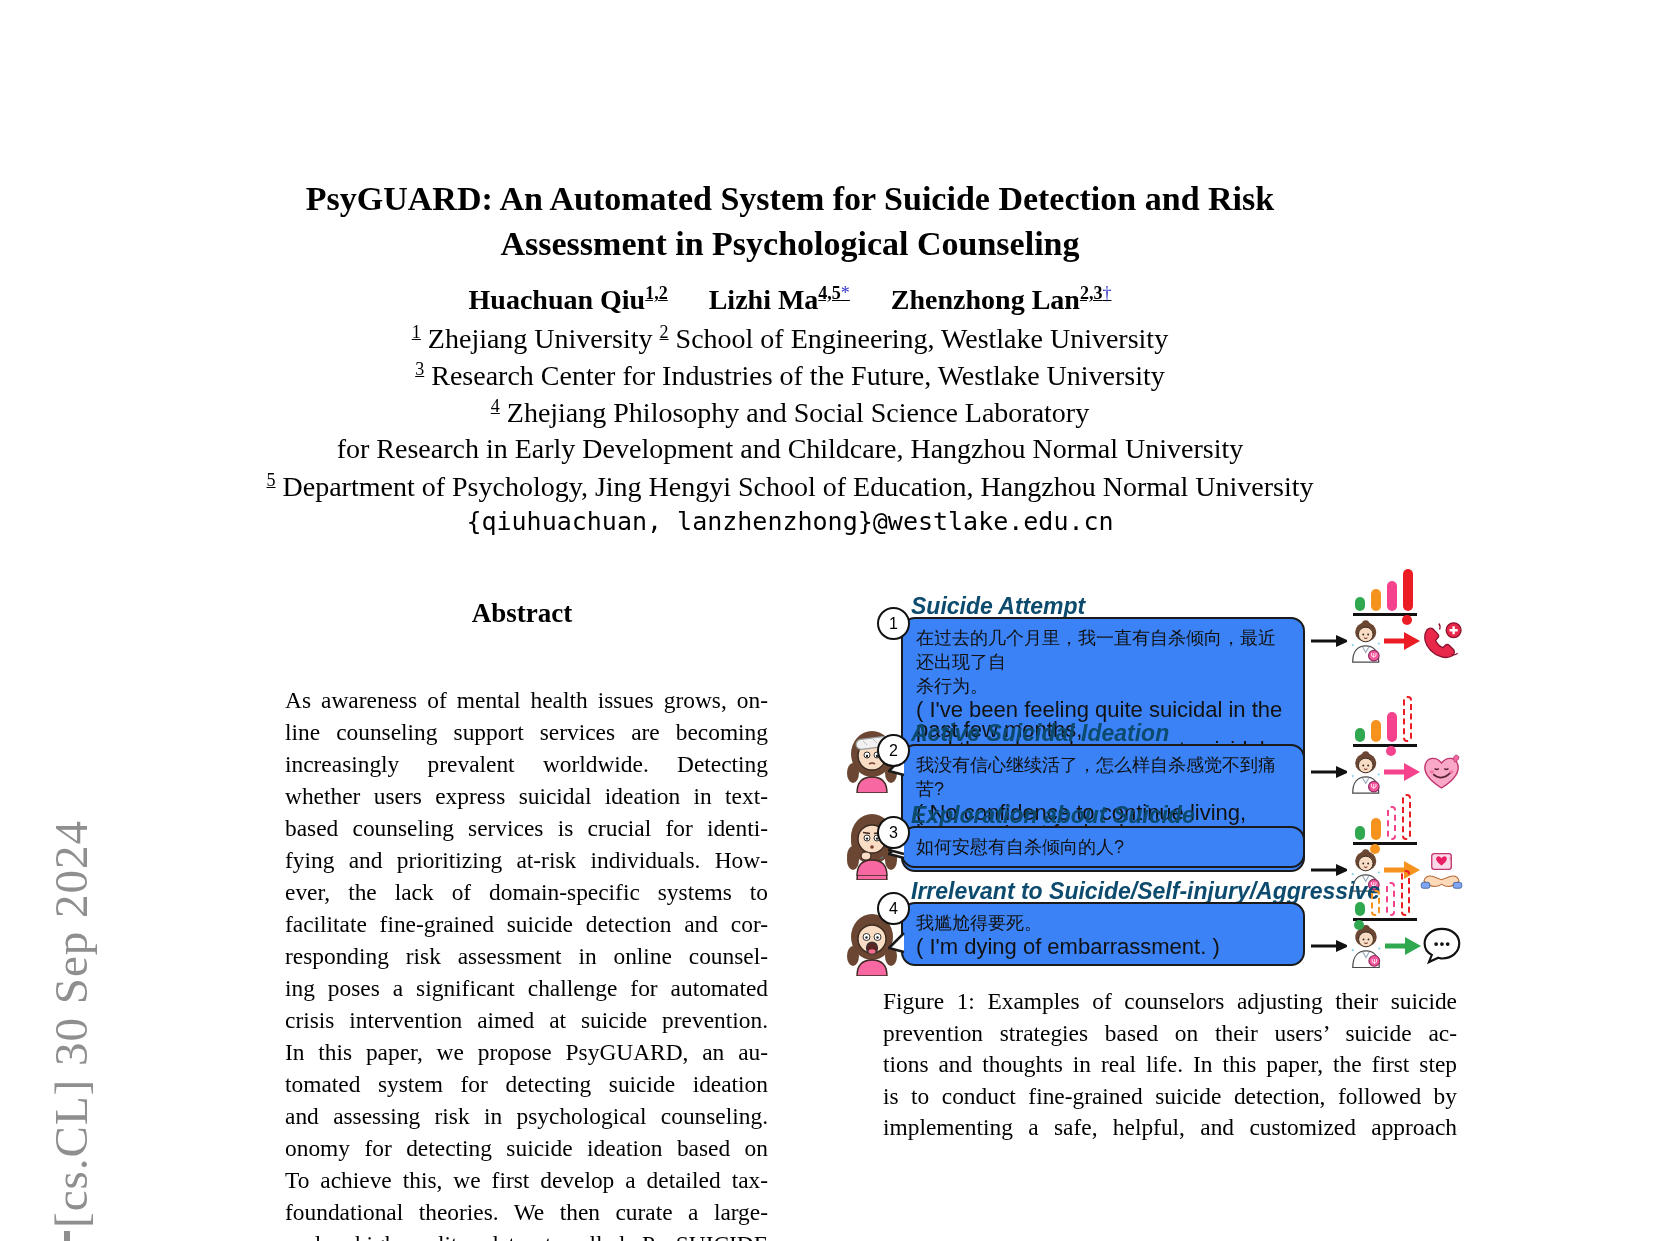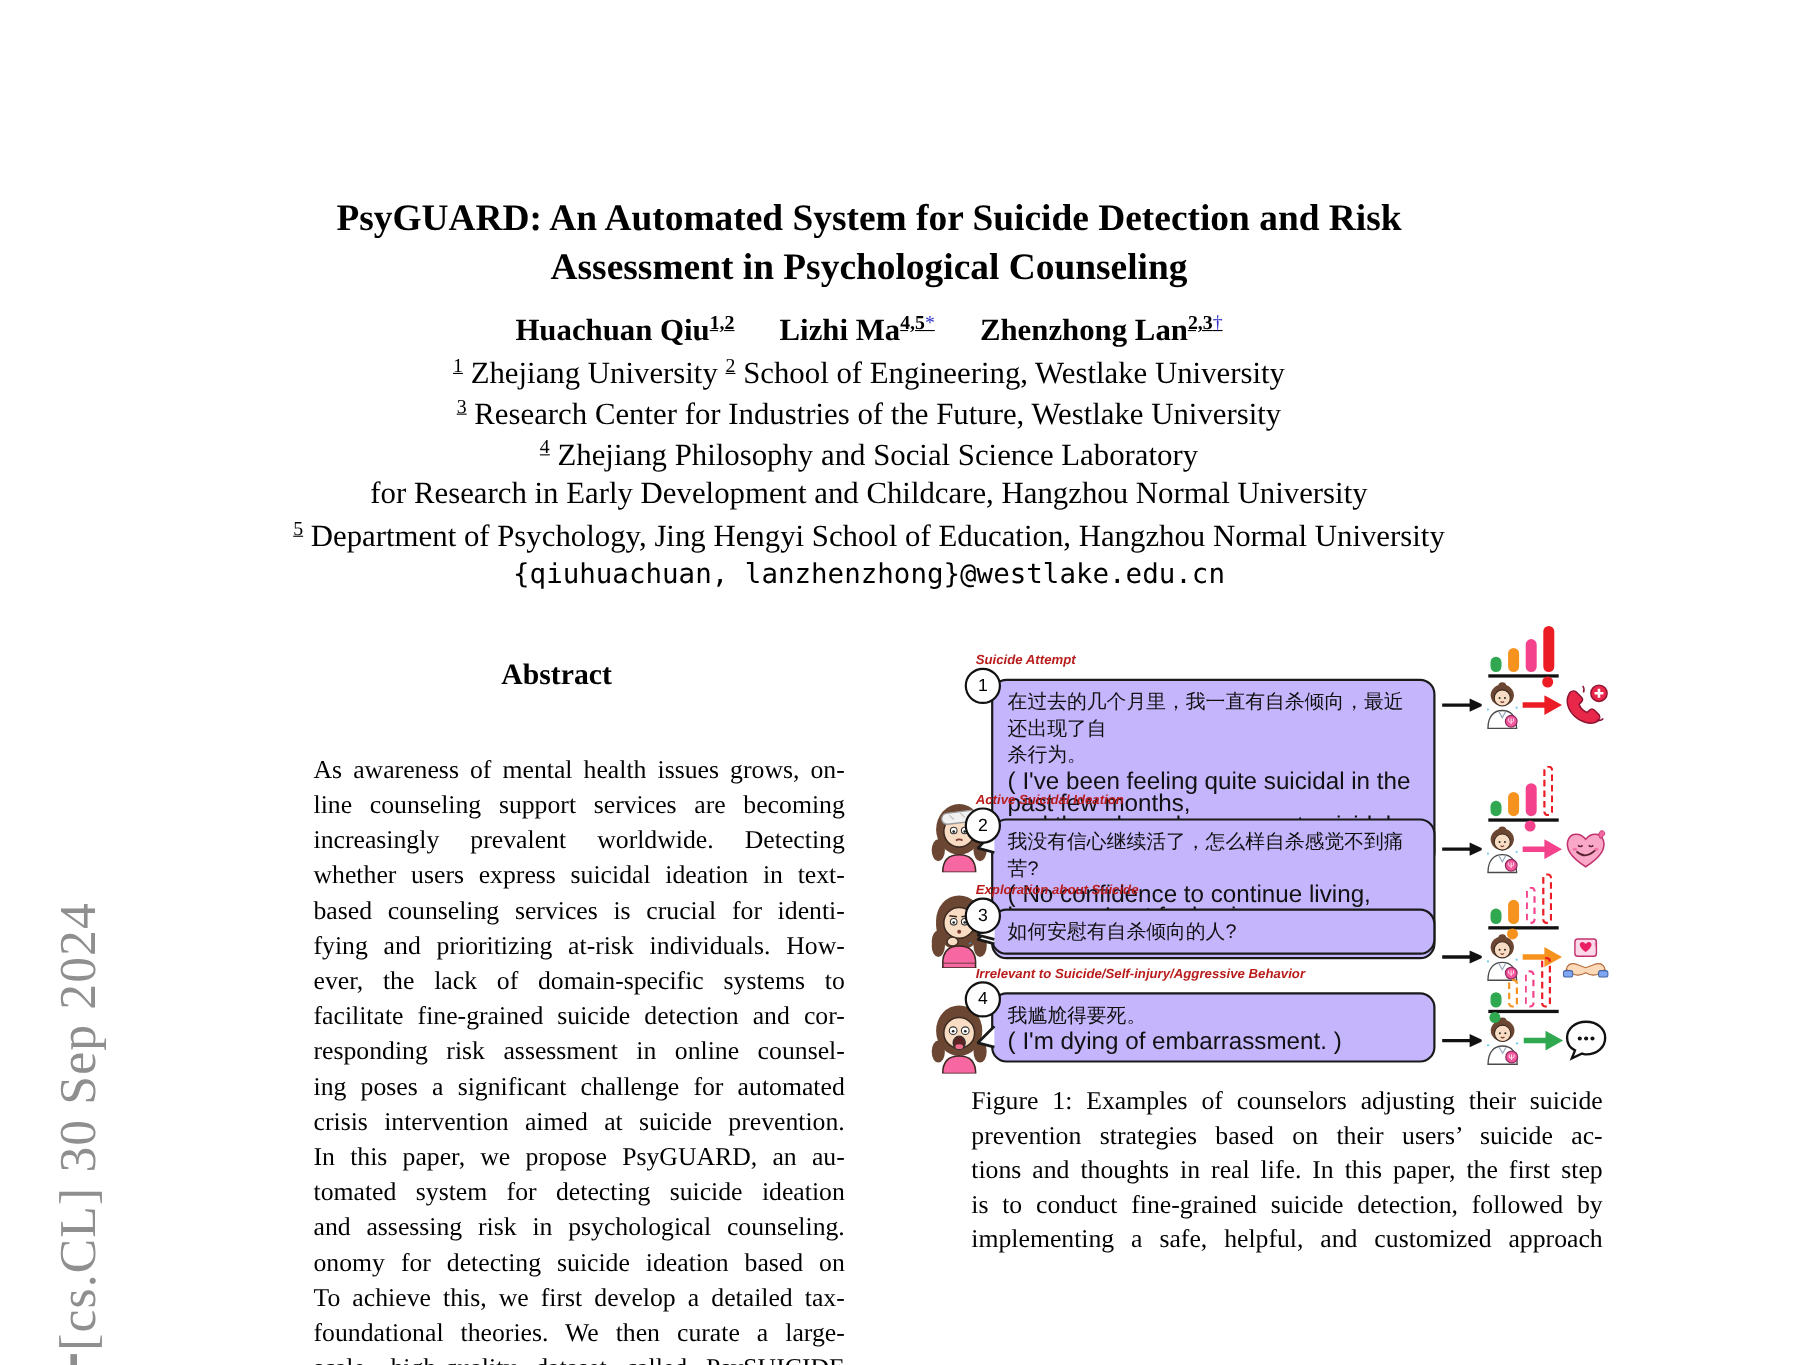--- a/index.html
+++ b/index.html
@@ -25,29 +25,29 @@
   .title-l2{position:absolute;top:221px;width:100%;}
   .authors{position:absolute;top:283px;width:100%;font-size:28px;font-weight:bold;}
   .authors .gap{display:inline-block;width:34px;}
   sup{font-size:18px;text-decoration:underline;}
   .mark{color:#3333cc;font-weight:normal;}
   .affil{position:absolute;width:100%;font-size:28px;}
   .affil sup{font-size:18px;}
   .a1{top:322px;}.a2{top:359px;}.a3{top:396px;}.a4{top:433px;text-align:center;}.a5{top:470px;}
   .email{position:absolute;top:507px;width:100%;font-family:"DejaVu Sans Mono","Liberation Mono",monospace;font-size:25px;}
   
-  .abs-head{position:absolute;left:245px;top:598px;width:522px;text-align:center;font-size:27px;font-weight:bold;}
+  .abs-head{position:absolute;left:261px;top:598px;width:522px;text-align:center;font-size:27px;font-weight:bold;}
   .abs-body{position:absolute;left:245px;top:684px;width:523px;font-size:23.4px;line-height:32px;}
   .jline{text-align:justify;text-align-last:justify;white-space:nowrap;margin-left:40px;}
   
   .fig-row{position:absolute;left:843px;width:620px;}
-  .row-label{margin-left:44px;font-family:"Liberation Sans","DejaVu Sans",sans-serif;
-    font-weight:bold;font-style:italic;font-size:12px;color:#b91c1c;height:24px;}
+  .row-label{margin-left:68px;font-family:"Liberation Sans","DejaVu Sans",sans-serif;
+    font-weight:bold;font-style:italic;font-size:23px;color:#0c4a6e;height:24px;}
   .bubble{position:relative;margin-left:58px;width:404px;box-sizing:border-box;
-    border:2.5px solid #1a1a1a;border-radius:14px;background:#c4b5fd;padding:7px 13px;
+    border:2.5px solid #1a1a1a;border-radius:14px;background:#3b82f6;padding:7px 13px;
     font-family:"Liberation Sans","DejaVu Sans",sans-serif;}
   .zh{font-size:18px;line-height:24px;white-space:pre-line;color:#111;}
   .en{font-size:22px;line-height:20px;white-space:pre-line;color:#111;margin-top:2px;}
   .num-circle{position:absolute;left:34px;top:14px;width:29px;height:29px;border:2.5px solid #111;
     border-radius:50%;background:#fff;z-index:3;display:flex;align-items:center;justify-content:center;
     font-family:"Liberation Sans","DejaVu Sans",sans-serif;font-size:16px;}
   .tail{position:absolute;left:-15px;bottom:10px;z-index:2;}
   .avatar{position:absolute;left:0;}
   .r1 .avatar{bottom:-4px;} .r2 .avatar{bottom:-8px;} .r3 .avatar{bottom:-8px;} .r4 .avatar{bottom:-10px;}
   .icon-group{position:absolute;right:0;width:152px;}

